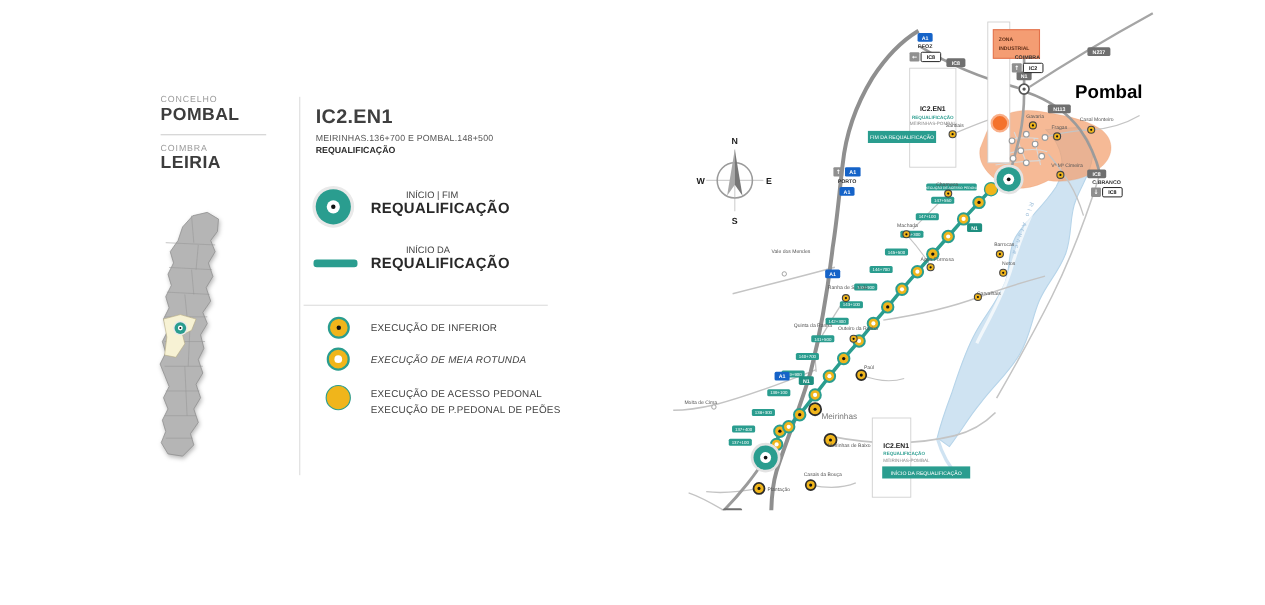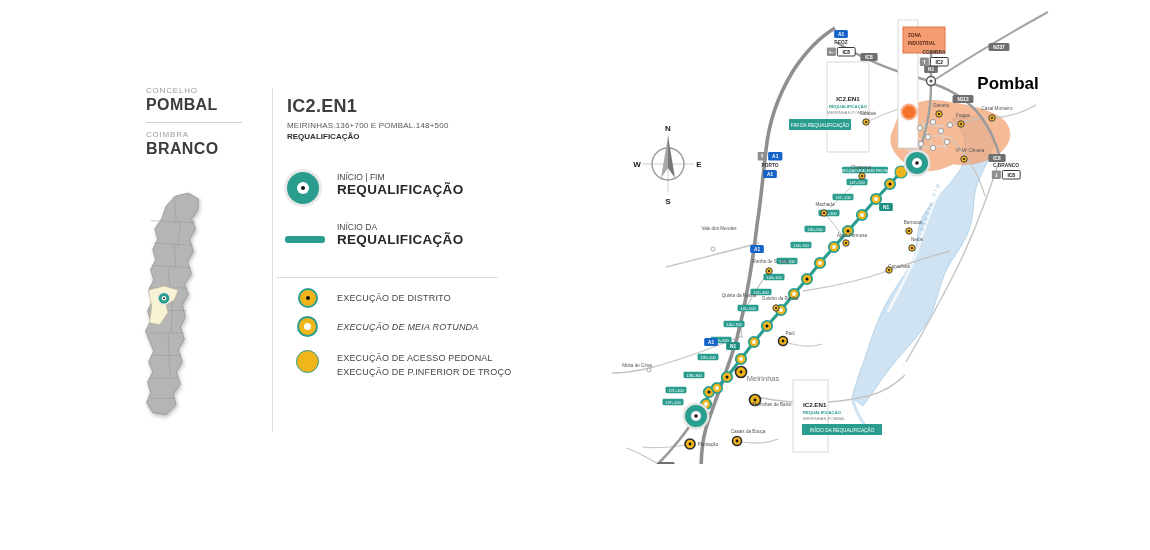--- a/index.html
+++ b/index.html
@@ -9,21 +9,21 @@
   
   .cap{font-size:8px;color:#9a9a9a;letter-spacing:.8px;}
   .bigname{font-size:16px;font-weight:bold;color:#3c3c3c;letter-spacing:.4px;margin-top:1px;}
   .thinrule{width:96px;height:1px;background:#cfcfcf;margin:8px 0 7px 0;}
   .vdivider{position:absolute;left:272px;top:88px;width:1px;height:344px;background:#dcdcdc;}
   .hdivider{position:absolute;left:276px;top:277px;width:222px;height:1px;background:#ddd;}
   
   .leg-title{font-size:18px;font-weight:bold;color:#3f3f3f;letter-spacing:.3px;}
   .leg-sub{font-size:8px;color:#555;margin-top:4px;letter-spacing:.2px;}
   .leg-sub2{font-size:8px;font-weight:bold;color:#2d2d2d;margin-top:2px;}
-  .lg-small{font-size:8.5px;color:#444;}
+  .lg-small{font-size:8.5px;color:#444;margin-left:32px;}
   .lg-big{font-size:13.5px;font-weight:bold;color:#282828;letter-spacing:.3px;}
   .donut{width:32px;height:32px;border-radius:50%;background:#2a9d8f;box-shadow:0 0 0 3px #e9e9e9;
          display:flex;align-items:center;justify-content:center;}
   .donut .in{width:12px;height:12px;border-radius:50%;background:#fff;display:flex;align-items:center;justify-content:center;}
   .donut .dot{width:4px;height:4px;border-radius:50%;background:#111;}
   .tealbar{width:40px;height:7px;border-radius:3px;background:#2a9d8f;}
   .circ{border-radius:50%;box-sizing:border-box;display:flex;align-items:center;justify-content:center;}
   .c-rot{width:20px;height:20px;background:#f0b51b;border:2.5px solid #2a9d8f;}
   .c-rot .k{width:4px;height:4px;border-radius:50%;background:#111;}
   .c-meia{width:21px;height:21px;background:#f0b51b;border:2.5px solid #2a9d8f;}
@@ -34,21 +34,21 @@
 </head>
 <body>
 
 <div class="stage">
 
   <div class="abs" style="left:146px;top:86px;width:120px;">
     <div class="cap">CONCELHO</div>
     <div class="bigname">POMBAL</div>
     <div class="thinrule"></div>
     <div class="cap">COIMBRA</div>
-    <div class="bigname">BRANCO</div>
+    <div class="bigname">LEIRIA</div>
   </div>
 
   <svg class="abs" style="left:136px;top:190px;" width="110" height="240" viewBox="0 0 105 235">
     <g style="filter:drop-shadow(1.5px 2.5px 2px rgba(0,0,0,.28));">
       <path d="M 37,6 L 50,3 L 60,9 L 59,20 L 53,28 L 57,38 L 51,48 L 55,60 L 49,70 L 53,82 L 46,92 L 50,102 L 44,112 L 47,124 L 42,134 L 46,146 L 40,156 L 44,168 L 38,178 L 42,190 L 35,200 L 38,210 L 28,220 L 15,218 L 9,208 L 13,198 L 10,188 L 15,178 L 11,168 L 16,158 L 12,148 L 8,138 L 13,128 L 10,118 L 15,108 L 11,98 L 16,88 L 13,78 L 18,68 L 15,58 L 20,48 L 17,38 L 24,28 L 28,16 Z" fill="#b5b5b5" stroke="#8f8f8f" stroke-width="0.7"></path>
     </g>
     <g stroke="#979797" stroke-width="0.5" fill="none">
       <path d="M 13,30 L 57,32 M 16,52 L 54,54 M 14,74 L 52,76 M 12,96 L 50,96 M 12,118 L 48,118 M 12,140 L 46,140 M 13,162 L 43,162 M 12,184 L 40,184 M 13,204 L 37,204"></path>
       <path d="M 36,6 L 38,30 M 42,32 L 40,54 M 36,54 L 38,76 M 30,76 L 32,96 M 35,96 L 33,140 M 30,140 L 32,184"></path>
     </g>
@@ -87,31 +87,31 @@
   <div class="abs" style="left:337px;top:222px;">
     <div class="lg-small">INÍCIO DA</div>
     <div class="lg-big">REQUALIFICAÇÃO</div>
   </div>
 
   <div class="hdivider"></div>
 
   <div class="abs circ c-rot" style="left:298px;top:288px;">
       <div class="k"></div>
     </div>
-  <div class="abs exlbl" style="left:337px;top:293px;">EXECUÇÃO DE DISTRITO</div>
+  <div class="abs exlbl" style="left:337px;top:293px;">EXECUÇÃO DE INFERIOR</div>
 
   <div class="abs circ c-meia" style="left:297px;top:316px;">
       <div class="k"></div>
     </div>
   <div class="abs exlbl" style="left:337px;top:322px;font-style:italic;">EXECUÇÃO DE MEIA ROTUNDA</div>
 
   <div class="abs circ c-ped" style="left:296px;top:350px;"></div>
   <div class="abs" style="left:337px;top:351px;line-height:14px;">
     <div class="exlbl">EXECUÇÃO DE ACESSO PEDONAL</div>
-    <div class="exlbl">EXECUÇÃO DE P.INFERIOR DE TROÇO</div>
+    <div class="exlbl">EXECUÇÃO DE P.PEDONAL DE PEÕES</div>
   </div>
 
   <svg id="mapsvg" class="abs" style="left:600px;top:0;" width="550" height="550" viewBox="600 0 550 550">
 
     <g>
       <path d="M 951,118 C 966,132 970,152 960,170 C 947,190 931,201 923,216 C 916,229 919,241 914,256 C 907,274 895,287 887,302 C 877,320 871,340 865,358 C 859,374 855,386 852,398 L 863,406 C 873,393 881,379 891,367 C 903,351 917,339 927,322 C 937,305 938,289 945,273 C 952,257 963,247 969,230 C 975,213 972,196 978,182 C 984,167 992,156 993,143 C 994,131 988,123 979,116 Z" fill="#cfe3f2" stroke="#b6d4e9" stroke-width="1"></path>
       <path d="M 940,190 C 930,210 924,228 918,248 C 910,272 898,292 888,312" stroke="#ffffff" stroke-opacity="0.7" stroke-width="3" fill="none"></path>
       <path d="M 852,398 C 856,412 862,424 872,434" stroke="#cfe3f2" stroke-width="3" fill="none"></path>
     </g>
 

